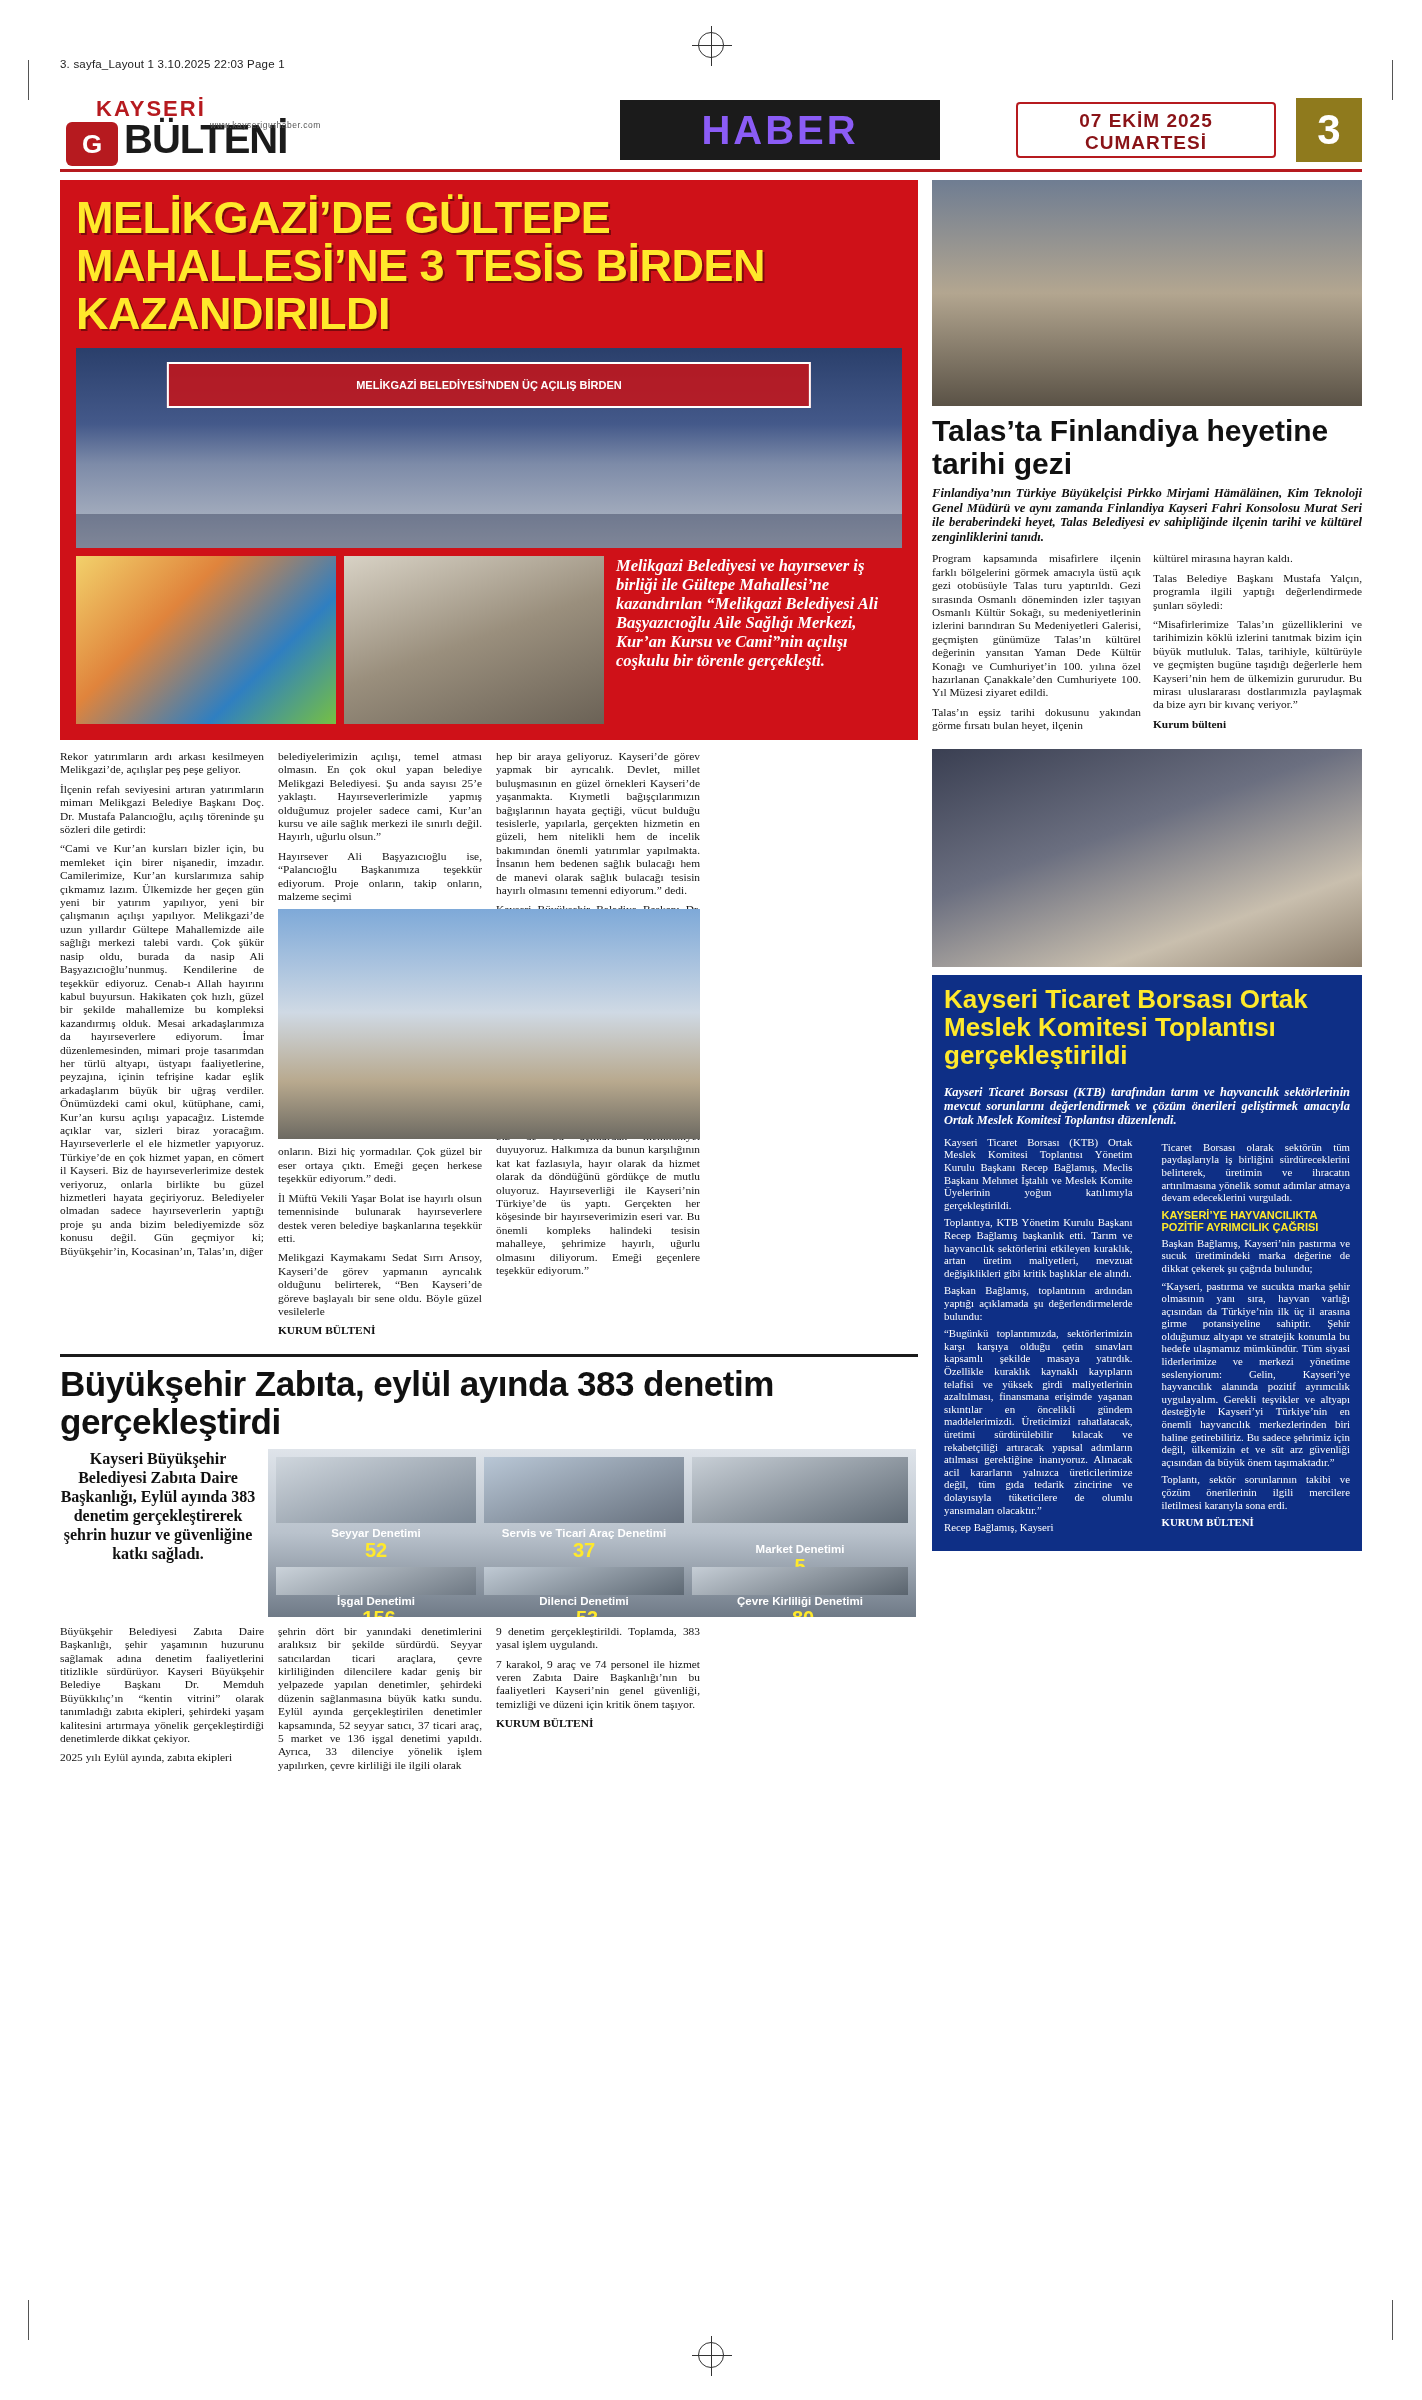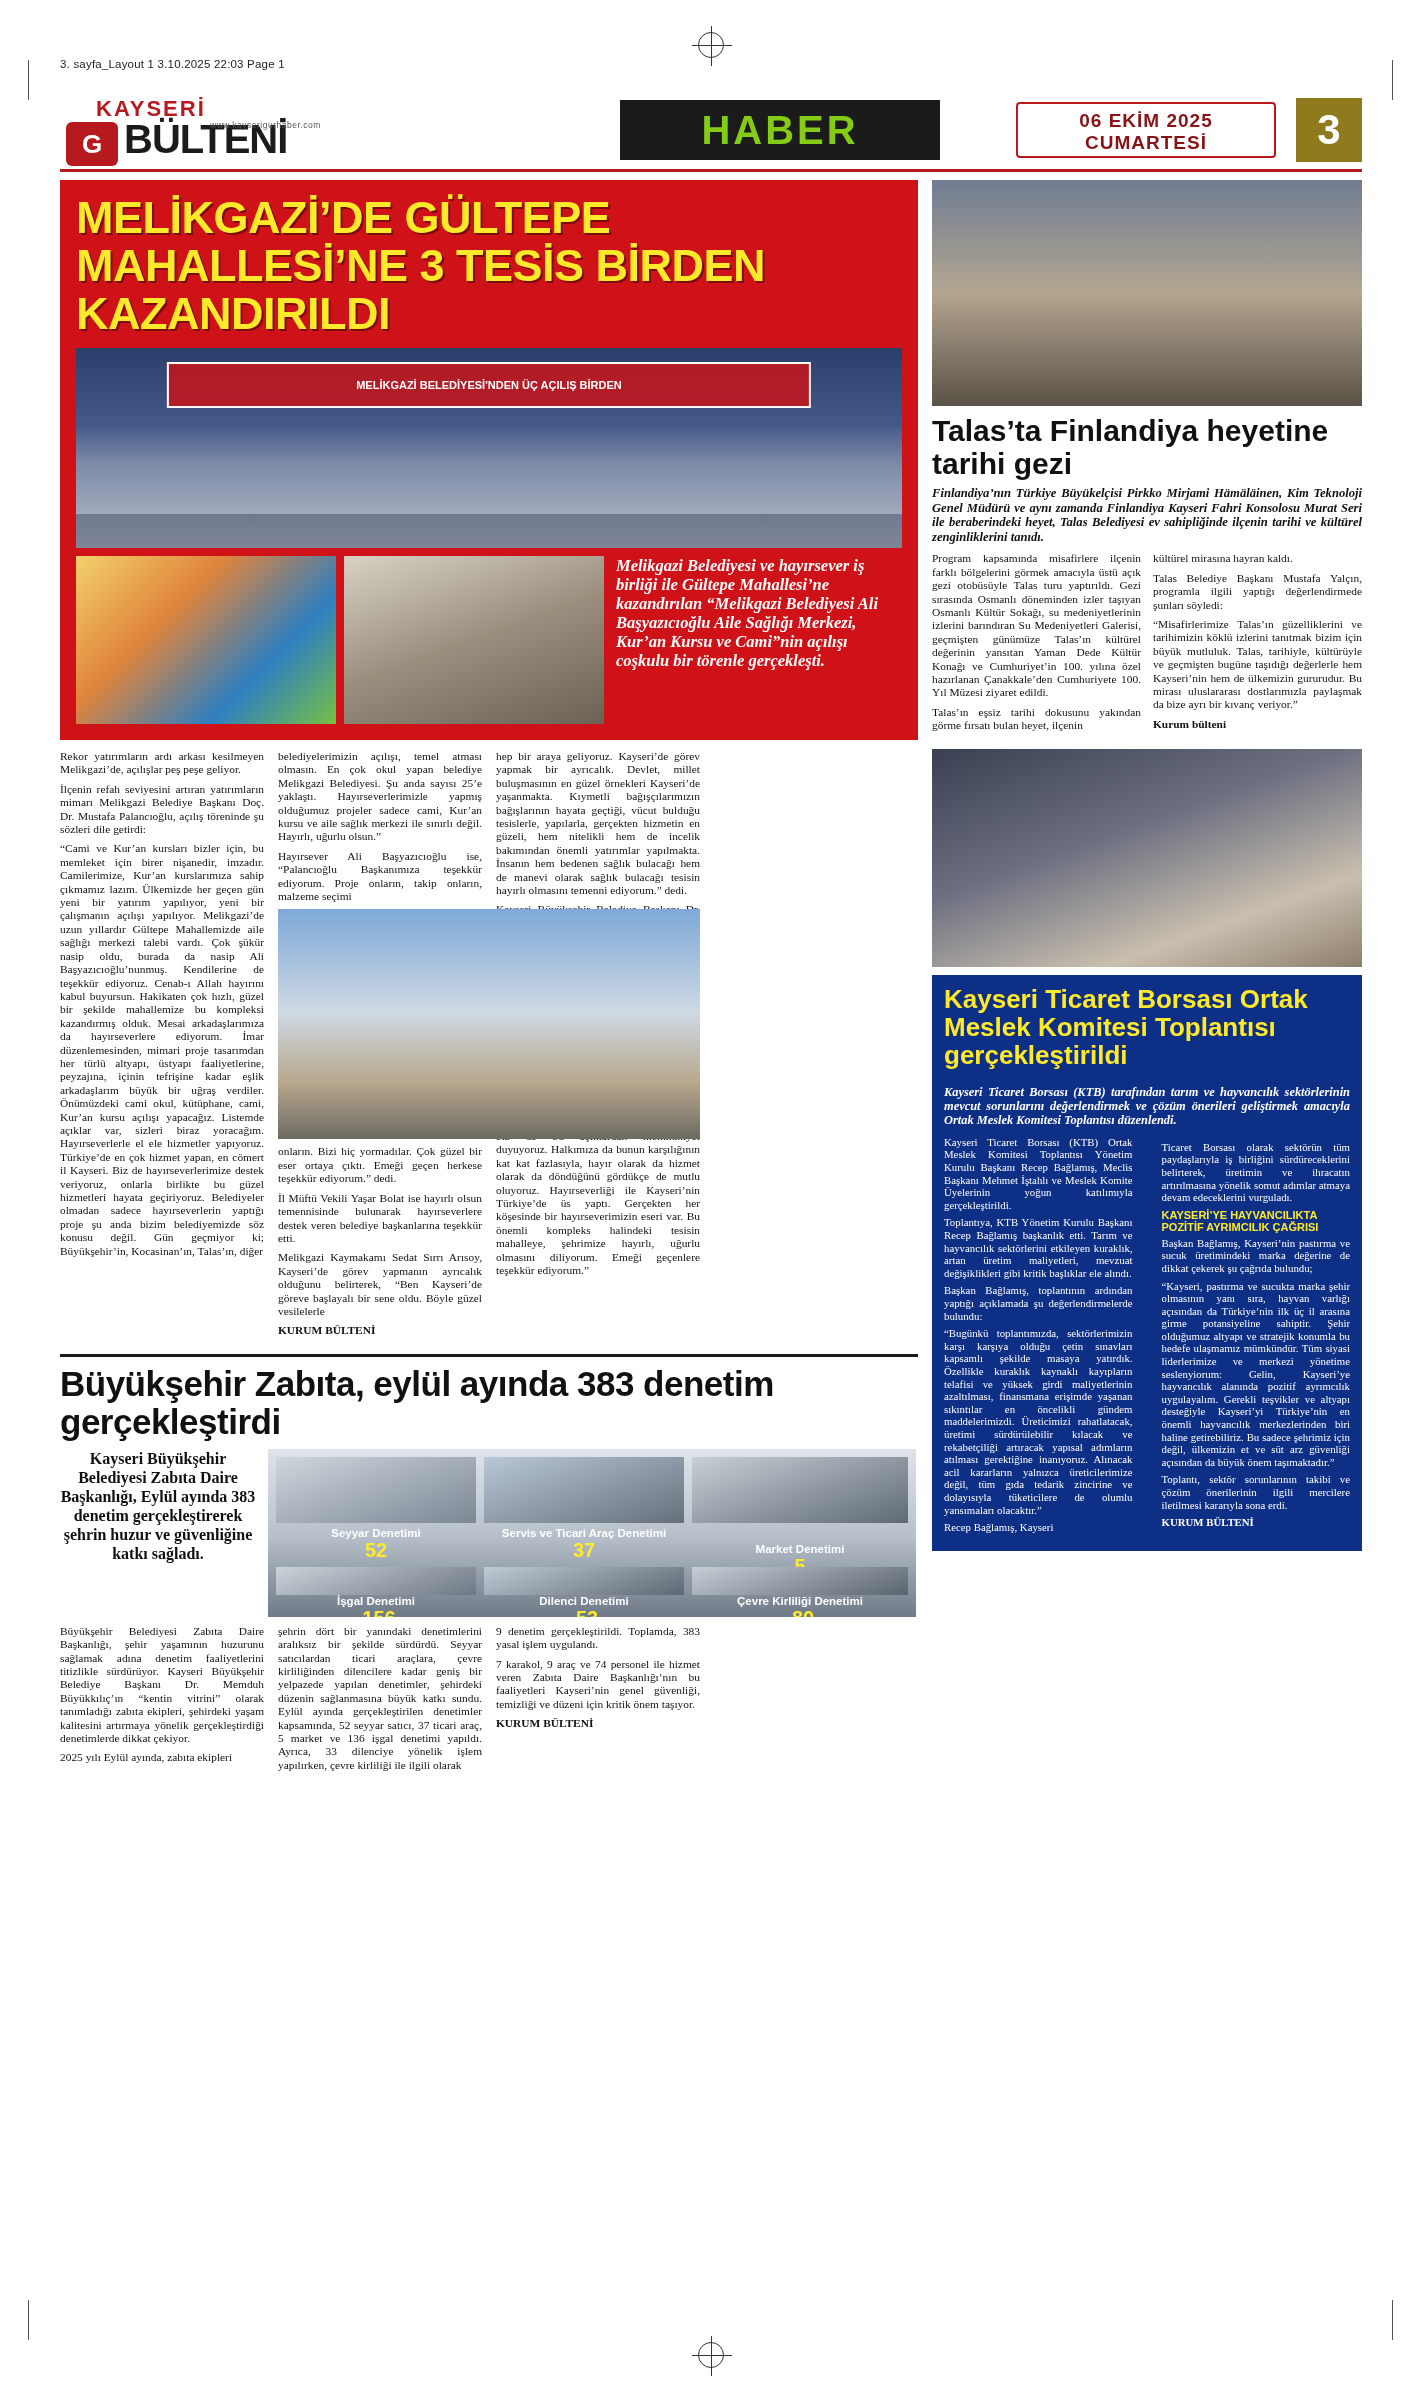--- a/index.html
+++ b/index.html
@@ -50,21 +50,21 @@
     line-height:34px;
   }
   .logo-mark {
     position:absolute; left:6px; top:26px; width:52px; height:44px;
     background:#b61a1f; border-radius:6px; color:#fff;
     font-family:"Liberation Sans", sans-serif; font-weight:bold; font-size:26px;
     display:flex; align-items:center; justify-content:center;
   }
   .haber-band {
     position:absolute; left:560px; top:4px; width:320px; height:60px;
-    background:#1b1b1b; color:#84cc16;
+    background:#1b1b1b; color:#8b5cf6;
     display:flex; align-items:center; justify-content:center;
     font-family:"Liberation Sans", sans-serif; font-weight:bold;
     font-size:40px; letter-spacing:3px;
   }
   .date-box {
     position:absolute; right:86px; top:6px; width:260px; height:56px;
     border:2px solid #b61a1f; border-radius:4px; text-align:center;
     font-family:"Liberation Sans", sans-serif; color:#8a1317; font-weight:bold;
     padding-top:6px;
   }
@@ -208,21 +208,21 @@
 
     <div class="masthead">
       <div class="logo-box">
         <div class="logo-kayseri">KAYSERİ</div>
         <div class="logo-site">www.kayserigurhaber.com</div>
         <div class="logo-mark">G</div>
         <div class="logo-gur">BÜLTENİ</div>
       </div>
       <div class="haber-band">HABER</div>
       <div class="date-box">
-        <div class="d1">06 EKİM 2025</div>
+        <div class="d1">07 EKİM 2025</div>
         <div class="d2">CUMARTESİ</div>
       </div>
       <div class="pagenum">3</div>
     </div>
 
     <div class="body-area">
 
       <div class="leftblock">
 
         <div class="feature">

